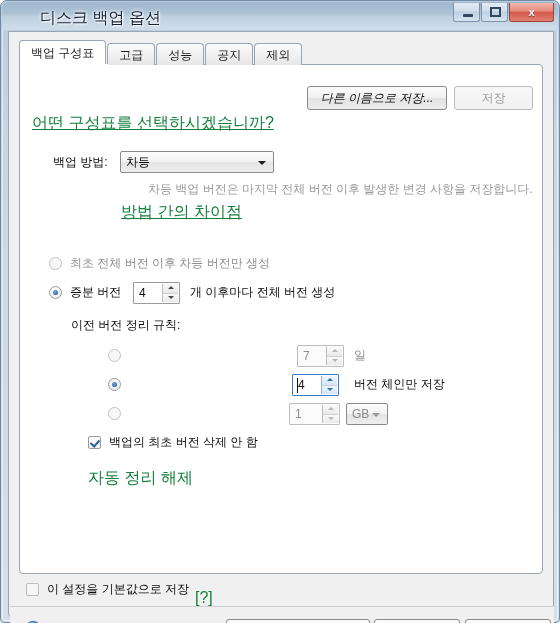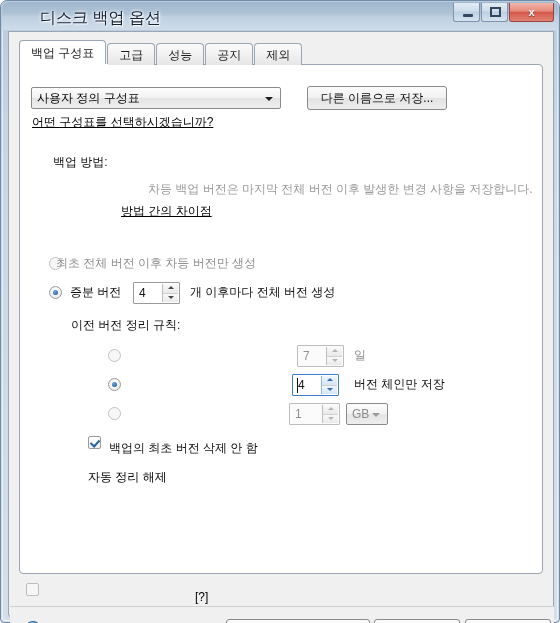--- a/index.html
+++ b/index.html
@@ -341,22 +341,22 @@
     font-size: 12px;
     color: #0d0d0d;
     white-space: nowrap;
     line-height: 15px;
   }
   .lbl.muted { color: #8f8f8f; }
   .lbl.gray { color: #9a9a9a; }
 
   .link {
     position: absolute;
-    font-size: 12px;
-    color: #000000;
+    font-size: 16px;
+    color: #15803d;
     text-decoration: underline;
     white-space: nowrap;
     line-height: 15px;
     cursor: pointer;
     text-align: right;
   }
   .link.nounderline { text-decoration: none; margin-top: 8px; }
   .footer-bar {
     position: absolute;
     left: 1px;
@@ -421,34 +421,35 @@
       <div class="tab">
         <span>공지</span>
       </div>
       <div class="tab">
         <span>제외</span>
       </div>
     </div>
 
     <div class="tabpanel">
 
-      <div class="combo" style="left:11px; top:22px; width:250px;">
-        <span>사용자 정의 구성표</span>
+      <button class="btn" style="left:287px; top:21px; width:140px;font-style:italic;">다른 이름으로 저장...</button>
+      <button class="btn disabled" style="left:434px; top:21px; width:79px;">저장</button>
+
+      <div class="link" style="left:12px; top:50px;">어떤 구성표를 선택하시겠습니까?</div>
+
+      <div class="lbl" style="left:33px; top:90px;">백업 방법:</div>
+      <div class="combo" style="left:100px; top:86px; width:154px;">
+        <span>차등</span>
         <span class="arrow"></span>
       </div>
-      <button class="btn" style="left:287px; top:21px; width:140px;">다른 이름으로 저장...</button>
-
-      <div class="link" style="left:12px; top:50px;">어떤 구성표를 선택하시겠습니까?</div>
-
-      <div class="lbl" style="left:33px; top:90px;">백업 방법:</div>
       <div class="lbl gray" style="left:101px; top:117px;margin-left:27px;">차등 백업 버전은 마지막 전체 버전 이후 발생한 변경 사항을 저장합니다.</div>
       <div class="link" style="left:101px; top:139px;">방법 간의 차이점</div>
 
       <span class="radio disabled" style="left:29px; top:192px;"></span>
-      <div class="lbl muted" style="left:36px; top:191px;">최초 전체 버전 이후 차등 버전만 생성</div>
+      <div class="lbl muted" style="left:50px; top:191px;">최초 전체 버전 이후 차등 버전만 생성</div>
 
       <span class="radio checked" style="left:29px; top:221px;"></span>
       <div class="lbl" style="left:50px; top:220px;">증분 버전</div>
       <div class="spin" style="left:113px; top:217px; width:47px;">
         <span class="val">4</span>
         <span class="spinbtns">
           <span class="sb up">
               <span class="tri"></span>
             </span>
           <span class="sb down">
@@ -500,27 +501,28 @@
               <span class="tri"></span>
             </span>
         </span>
       </div>
       <div class="combo disabled" style="left:326px; top:338px; width:42px;">
         <span>GB</span>
         <span class="arrow"></span>
       </div>
 
       <span class="check checked" style="left:68px; top:371px;"></span>
-      <div class="lbl" style="left:89px; top:370px;margin-top:6px;">백업의 최초 버전 삭제 안 함</div>
+      <div class="lbl" style="left:89px; top:370px;">백업의 최초 버전 삭제 안 함</div>
 
       <div class="link nounderline" style="left:68px; top:397px;">자동 정리 해제</div>
     </div>
     <div class="tabpanel-mask"></div>
 
     <span class="check unchecked" style="left:17px; top:551px;"></span>
+    <div class="lbl" style="left:38px; top:550px;">이 설정을 기본값으로 저장</div>
     <div class="link nounderline" style="left:186px; top:550px;">[?]</div>
 
     <div class="footer-bar">
       <div class="helpicon">?</div>
       <button class="btn" style="left:216px; top:12px; width:144px;">초기 설정으로 재설정</button>
       <button class="btn" style="left:364px; top:12px; width:86px;">확인</button>
       <button class="btn" style="left:455px; top:12px; width:86px;">취소</button>
     </div>
   </div>
 </div>

